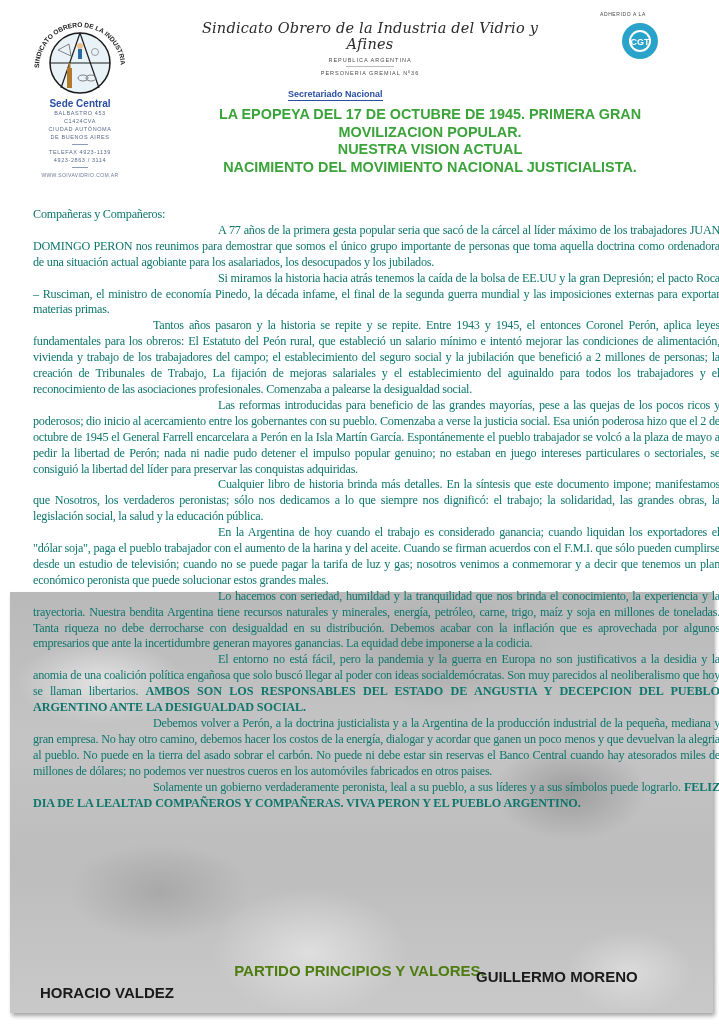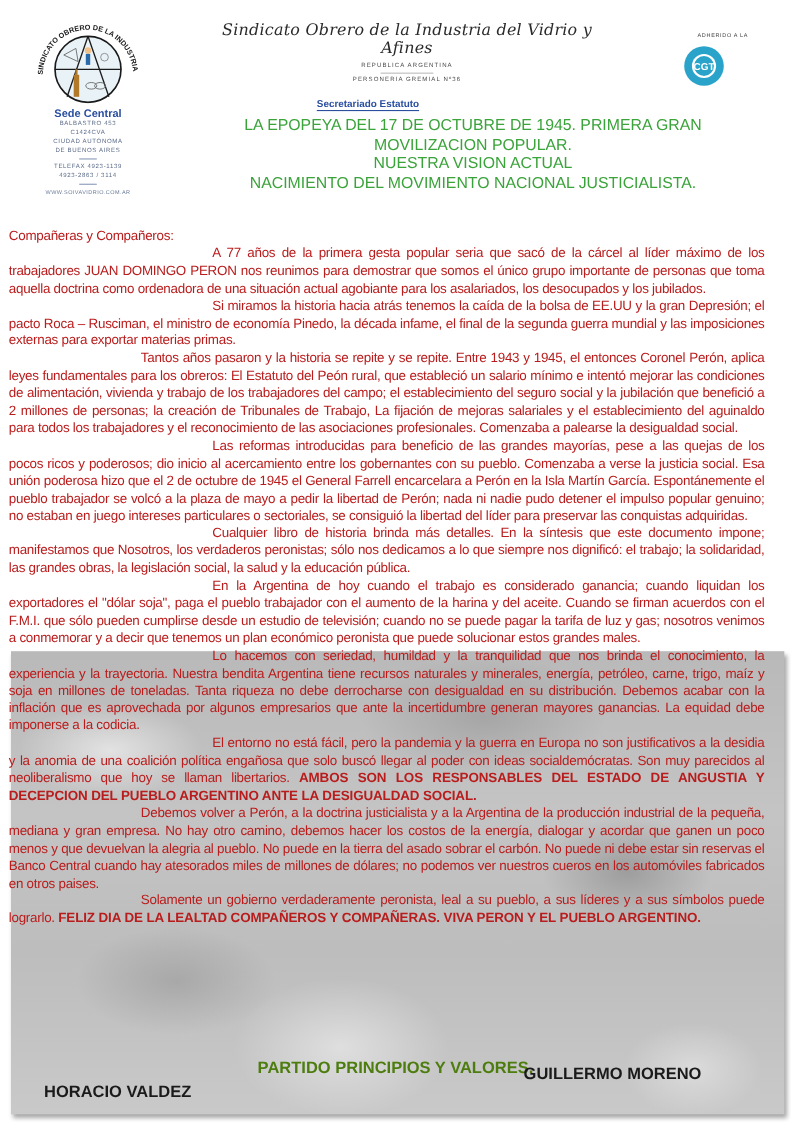--- a/index.html
+++ b/index.html
@@ -15,47 +15,47 @@
   .sede-web { color: #6a7a98; font-size: 5px; letter-spacing: 0.4px; margin-top: 4px; text-transform: uppercase; }
 
   
   .center-head { position: absolute; left: 190px; top: 20px; width: 360px; text-align: center; }
   .union-name { font-family: "DejaVu Serif", serif; font-style: italic; font-size: 14.5px; color: #2a2a2a; letter-spacing: 0.2px; }
   .rep { font-size: 5.5px; letter-spacing: 1px; color: #4a4a4a; margin-top: 5px; }
   .rep-sep { width: 48px; height: 1px; background: #bbbbbb; margin: 3px auto 3px; }
   .pers { font-size: 5.5px; letter-spacing: 1px; color: #4a4a4a; }
 
   
-  .right-head { position: absolute; left: 600px; top: 30px; width: 80px; text-align: right; }
+  .right-head { position: absolute; left: 600px; top: 11px; width: 80px; text-align: left; }
   .adherido { font-size: 5px; letter-spacing: 0.6px; color: #444; }
   .cgt-logo { width: 38px; height: 38px; margin: 5px auto 0; }
 
   
   .secretariado { position: absolute; left: 288px; top: 89px; font-size: 9px; font-weight: bold;
                   color: #2a4ea0; border-bottom: 1.5px solid #2a4ea0; padding-bottom: 1px; }
   .title { position: absolute; left: 150px; top: 106px; width: 560px; text-align: center;
-           color: #3aa33a; font-weight: normal; font-size: 14.4px; line-height: 17.5px; }
+           color: #3aa33a; font-weight: bold; font-size: 14.4px; line-height: 17.5px; }
   .title div { white-space: nowrap; }
 
   
   .photo { position: absolute; left: 10px; top: 592px; width: 703px; height: 421px;
            background:
              radial-gradient(ellipse 120px 60px at 90px 90px, rgba(255,255,255,0.55), transparent 70%),
              radial-gradient(ellipse 140px 90px at 300px 360px, rgba(255,255,255,0.45), transparent 70%),
              radial-gradient(ellipse 110px 70px at 560px 200px, rgba(90,90,90,0.35), transparent 70%),
              radial-gradient(ellipse 160px 80px at 430px 60px, rgba(110,110,110,0.30), transparent 70%),
              radial-gradient(ellipse 90px 60px at 620px 380px, rgba(240,240,240,0.5), transparent 70%),
              radial-gradient(ellipse 130px 70px at 150px 300px, rgba(100,100,100,0.25), transparent 70%),
              linear-gradient(180deg, #b9b9b9 0%, #c4c4c4 35%, #bdbdbd 65%, #c9c9c9 100%);
            box-shadow: 2px 3px 4px rgba(0,0,0,0.35); }
 
   
-  .body-text { position: absolute; left: 8px; top: 207px; width: 687px;
-               font-family: Liberation Sans, sans-serif; font-size: 12.2px; line-height: 15.9px;
-               text-align: justify; color: #b91c1c; letter-spacing: -0.25px; }
+  .body-text { position: absolute; left: 33px; top: 207px; width: 687px;
+               font-family: Liberation Serif, serif; font-size: 12.2px; line-height: 15.9px;
+               text-align: justify; color: #0f766e; letter-spacing: -0.25px; }
   .body-text p { margin: 0; }
   .ind { display: inline-block; }
   .ind-l { width: 185px; }
   .ind-m { width: 120px; }
   .body-text b { font-weight: bold; letter-spacing: -0.1px; }
 
   .signoff { position: absolute; left: 0; width: 719px; font-weight: bold; font-size: 15px; color: #4d7c0f; }
   .party { top: 962px; text-align: center; }
   .sig-left { position: absolute; left: 40px; top: 984px; font-weight: bold; font-size: 15px; }
   .sig-right { position: absolute; left: 476px; top: 968px; font-weight: bold; font-size: 15px; }
@@ -110,21 +110,21 @@
   <div class="cgt-logo">
     <svg width="38" height="38" viewBox="0 0 38 38">
       <circle cx="19" cy="19" r="18" fill="#29a3c9"></circle>
       <circle cx="19" cy="19" r="11" fill="#ffffff"></circle>
       <circle cx="19" cy="19" r="9" fill="#29a3c9"></circle>
       <text x="19" y="22.5" font-size="9" font-weight="bold" fill="#ffffff" text-anchor="middle" font-family="Liberation Sans, sans-serif">CGT</text>
     </svg>
   </div>
 </div>
 
-<div class="secretariado">Secretariado Estatuto</div>
+<div class="secretariado">Secretariado Nacional</div>
 <div class="title">
   <div>LA EPOPEYA DEL 17 DE OCTUBRE DE 1945. PRIMERA GRAN</div>
   <div>MOVILIZACION POPULAR.</div>
   <div>NUESTRA VISION ACTUAL</div>
   <div>NACIMIENTO DEL MOVIMIENTO NACIONAL JUSTICIALISTA.</div>
 </div>
 
 <div class="photo"></div>
 
 <div class="body-text">

